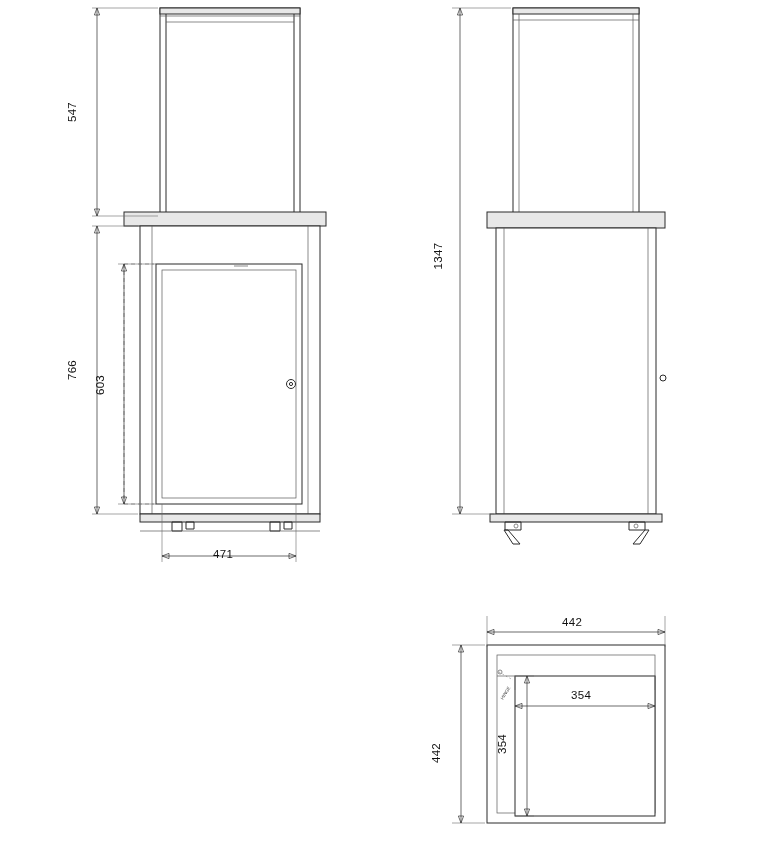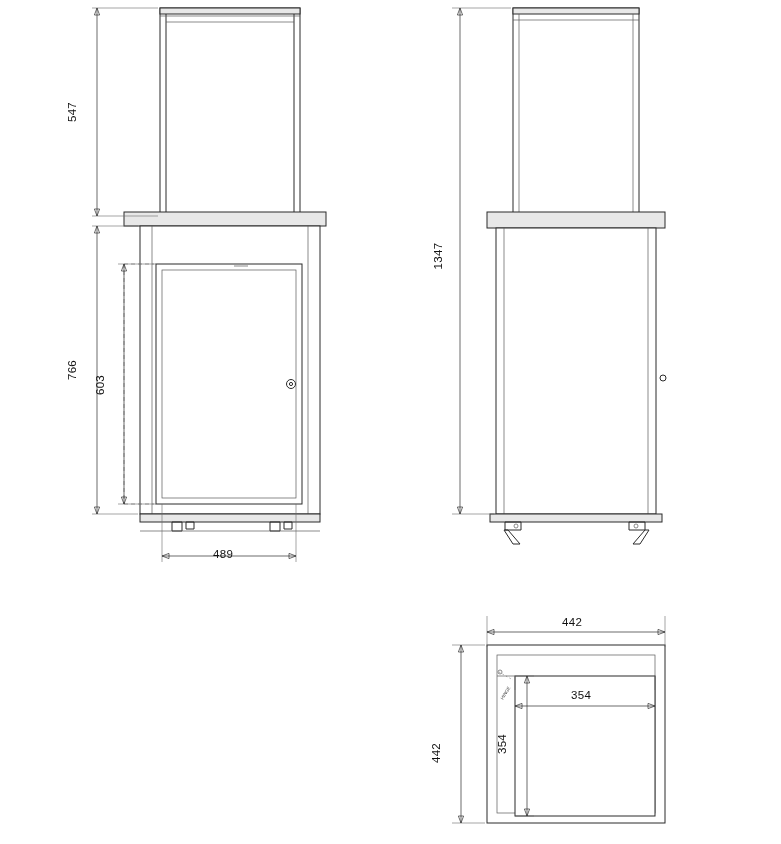--- a/index.html
+++ b/index.html
@@ -163,21 +163,21 @@
     </g>
 
   </svg>
 
   <div class="dim-label vert" style="left:62px;top:106px;">547</div>
 
   <div class="dim-label vert" style="left:62px;top:364px;">766</div>
 
   <div class="dim-label vert" style="left:90px;top:379px;">603</div>
 
-  <div class="dim-label" style="left:213px;top:548px;">489</div>
+  <div class="dim-label" style="left:213px;top:548px;">471</div>
 
   <div class="dim-label vert" style="left:425px;top:250px;">1347</div>
 
   <div class="dim-label" style="left:562px;top:616px;">442</div>
 
   <div class="dim-label vert" style="left:426px;top:747px;">442</div>
 
   <div class="dim-label" style="left:571px;top:689px;">354</div>
 
   <div class="dim-label vert" style="left:492px;top:738px;">354</div>

